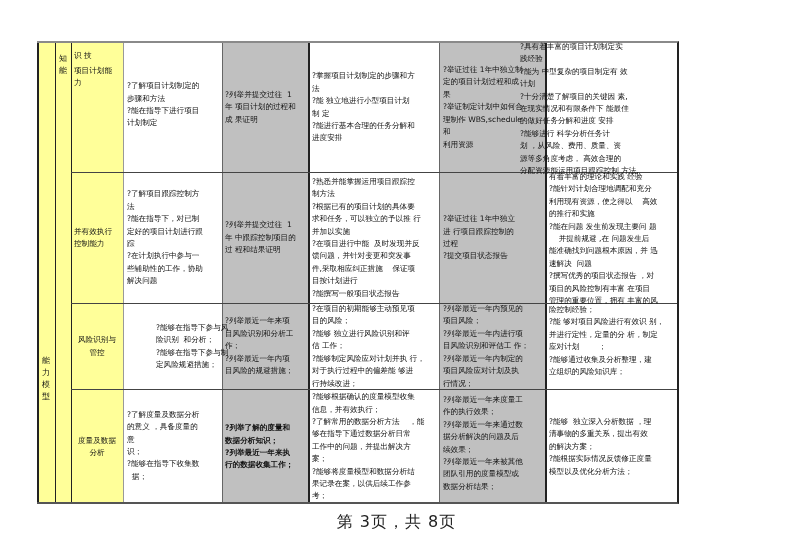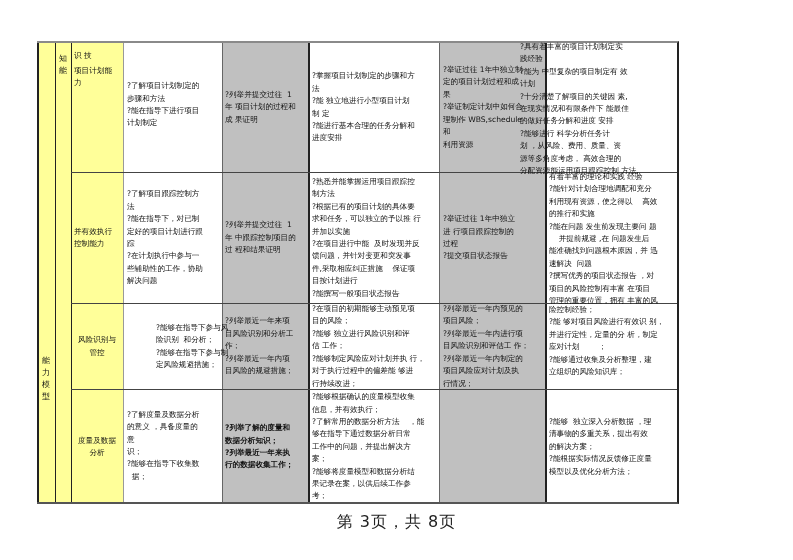--- a/index.html
+++ b/index.html
@@ -218,20 +218,30 @@
     <span class="txt">?能够根据确认的度量模型收集
 信息，并有效执行；
 ?了解常用的数据分析方法    ，能
 够在指导下通过数据分析日常
 工作中的问题，并提出解决方
 案；
 ?能够将度量模型和数据分析结
 果记录在案，以供后续工作参
 考；</span>
   </div>
+  <div class="cell" style="left:403px;top:347px;width:106px;height:114px;align-items:flex-start;padding-top:4px;">
+    <span class="txt">?列举最近一年来度量工
+作的执行效果；
+?列举最近一年来通过数
+据分析解决的问题及后
+续效果；
+?列举最近一年来被其他
+团队引用的度量模型或
+数据分析结果；</span>
+  </div>
   <div class="cell" style="left:509px;top:347px;width:131px;height:114px;">
     <span class="txt">?能够  独立深入分析数据 ，理
 清事物的多重关系，提出有效
 的解决方案；
 ?能根据实际情况反馈修正度量
 模型以及优化分析方法；</span>
   </div>
 </div>
 
 <div class="footer">第 3页，共 8页</div>

